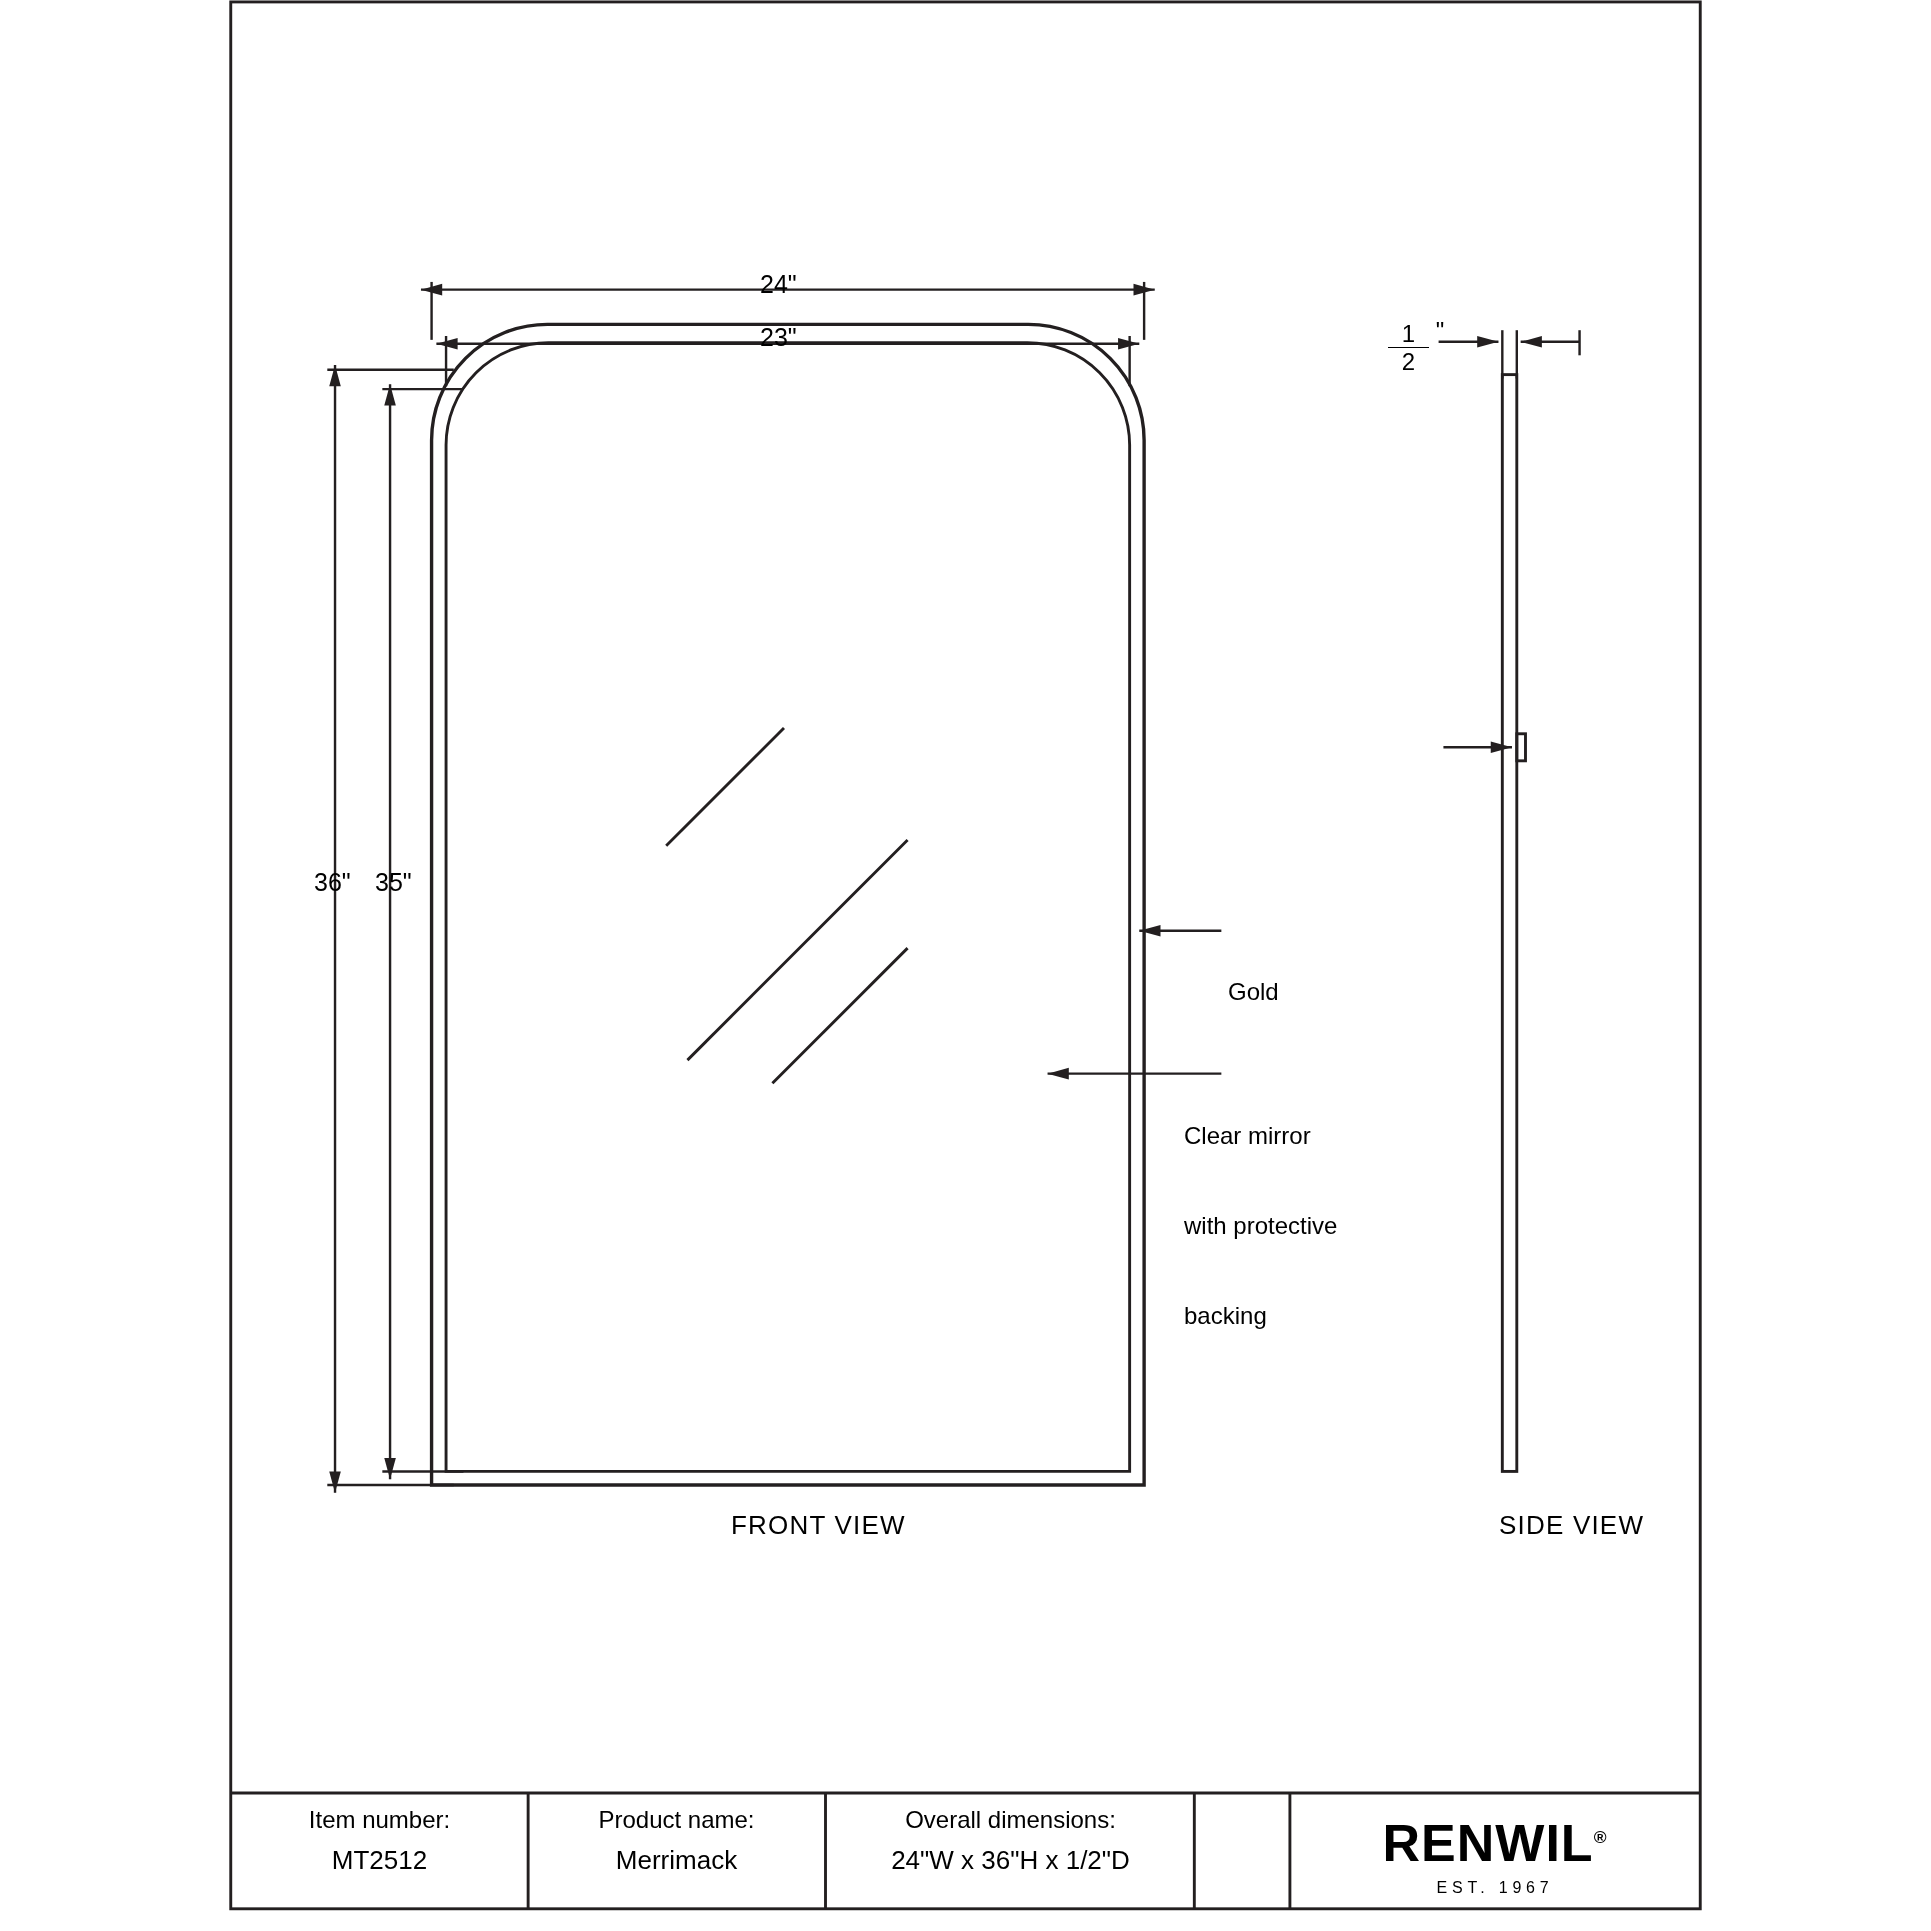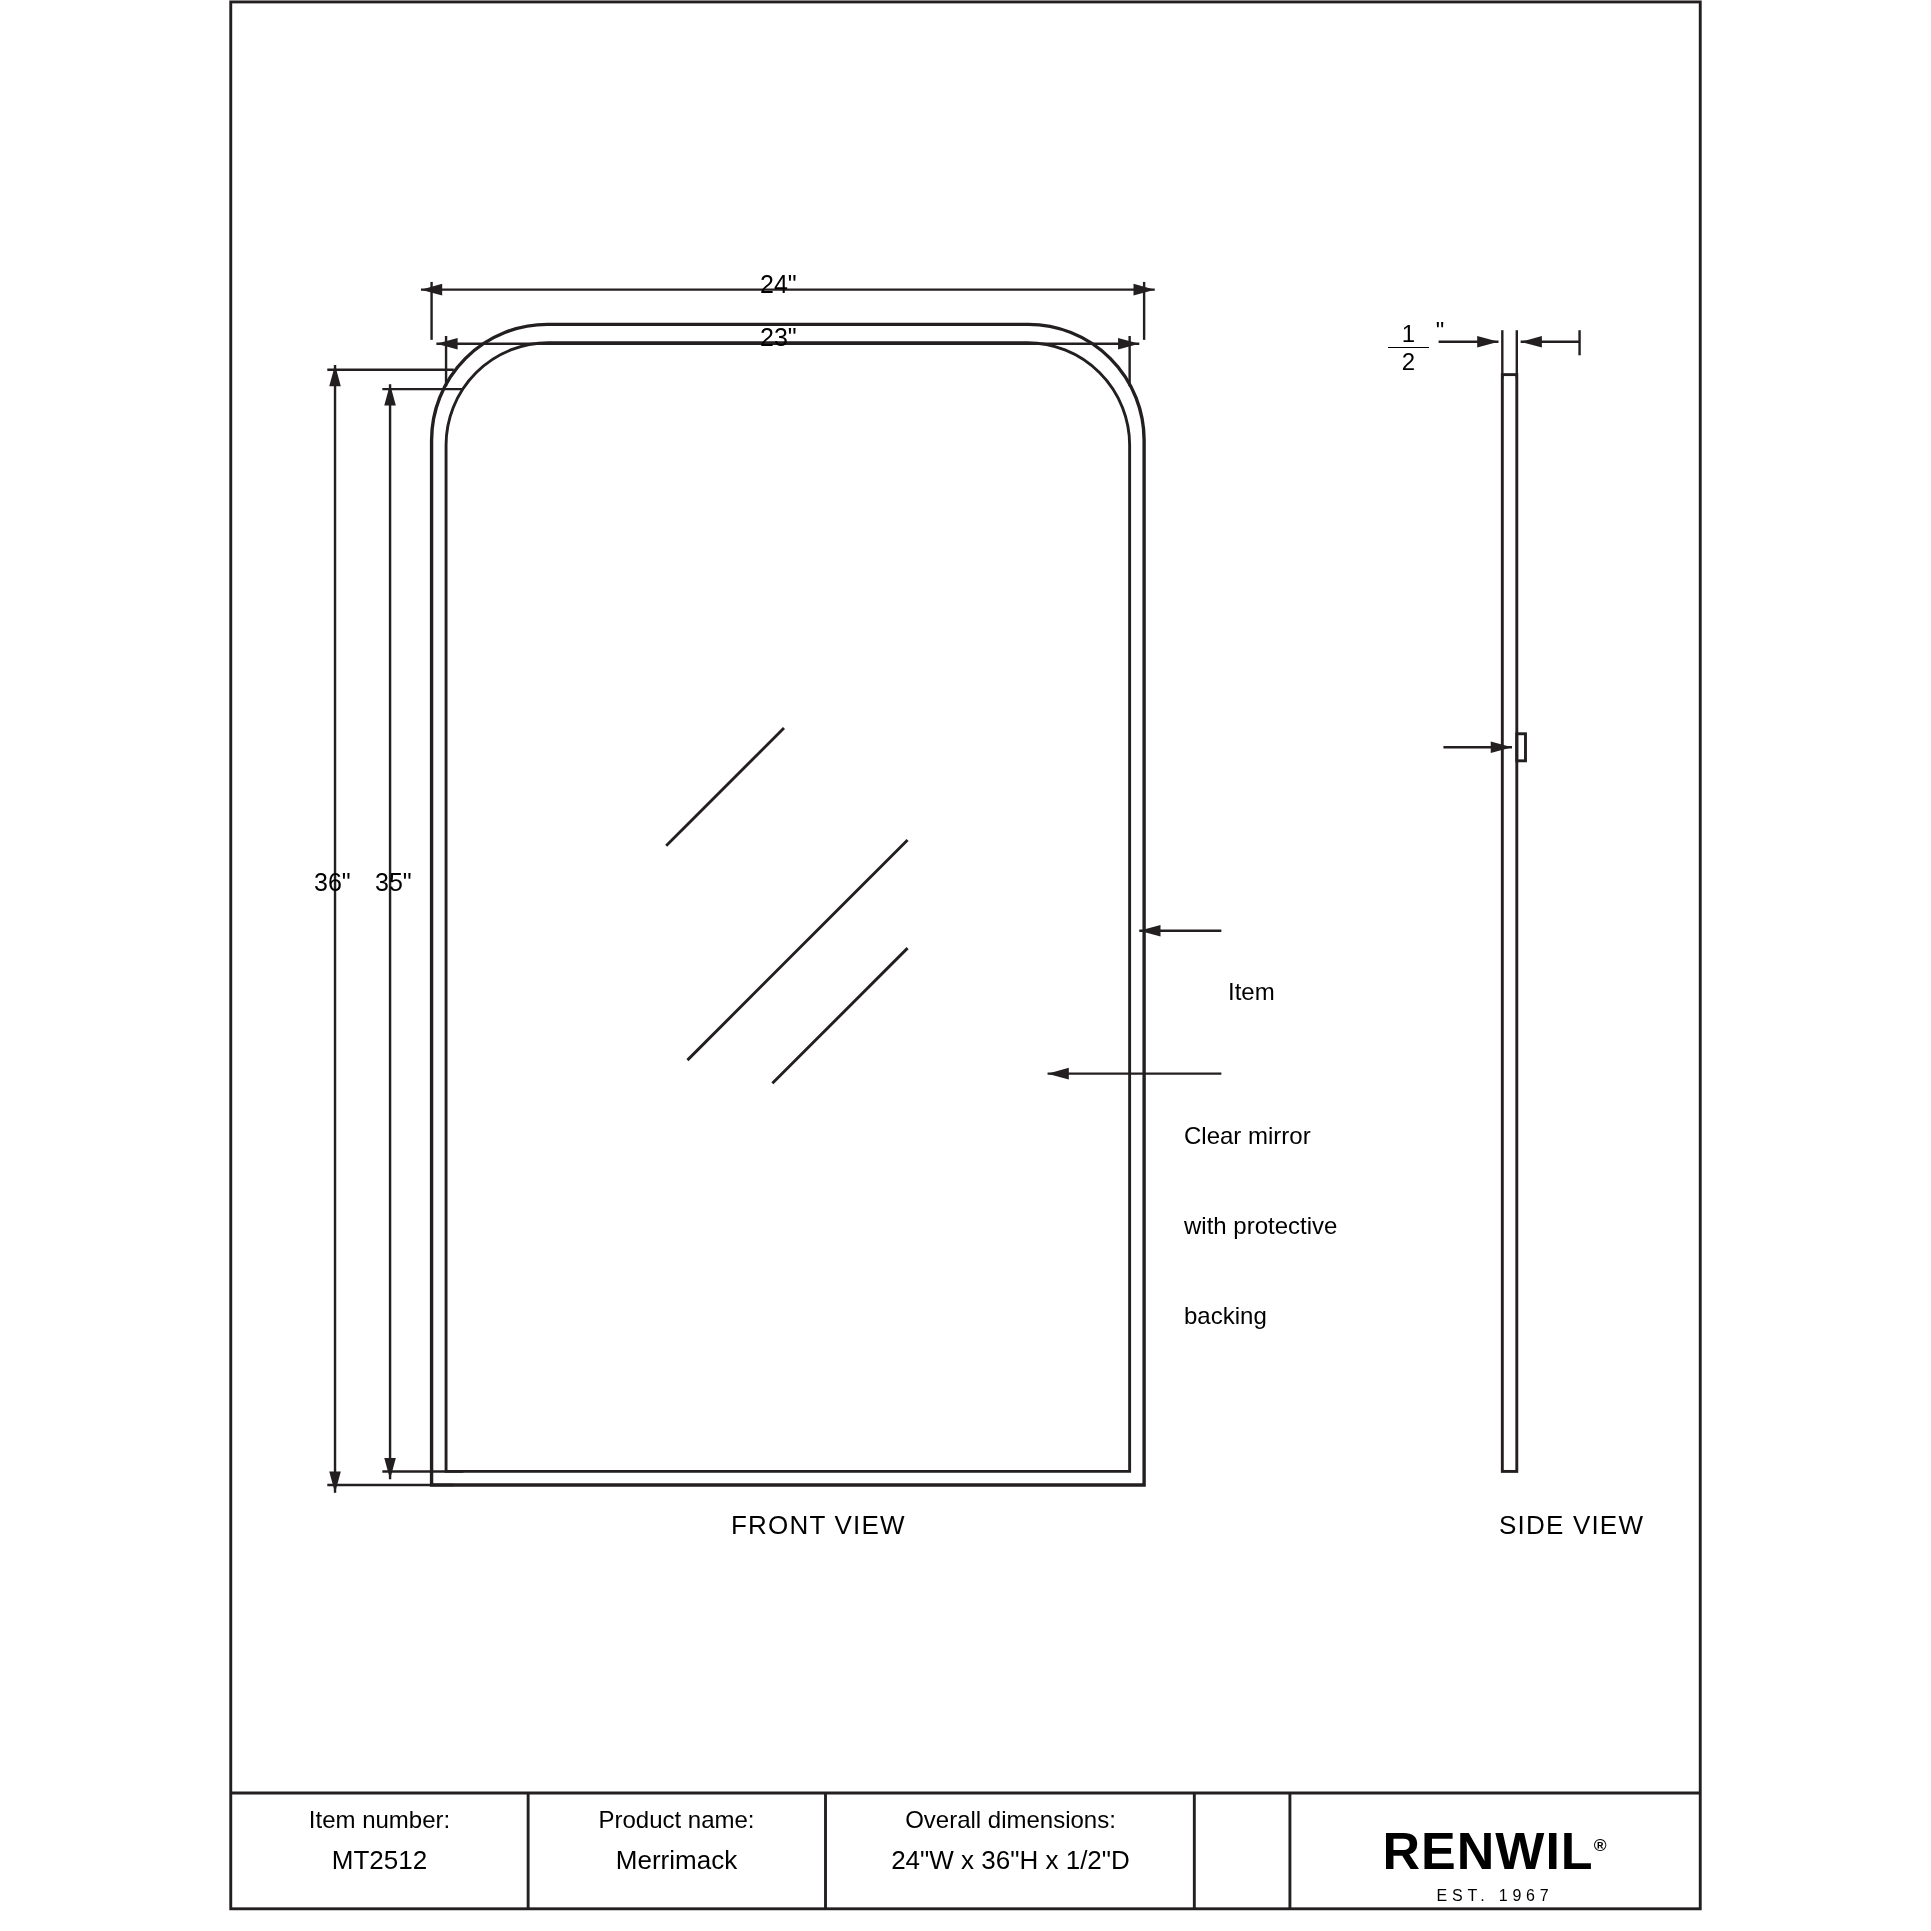--- a/index.html
+++ b/index.html
@@ -87,21 +87,21 @@
   }
   .tb-label {
     font-size: 24px;
     margin-bottom: 11.6px;
   }
   .tb-value {
     font-size: 26px;
   }
   #logo {
     position: absolute;
-    top: 12px;
+    top: 4px;
     height: 116px;
     display: flex;
     flex-direction: column;
     align-items: center;
     justify-content: center;
   }
   #logo .brand {
     font-family: "Liberation Sans", sans-serif;
     font-weight: bold;
     font-size: 52px;
@@ -229,21 +229,21 @@
   <div class="txt dim" style="left:375px; top:867px;">35"</div>
 
   <div class="frac" style="left:1388px; top:321px; width:41px;">
     <span class="num">1</span>
     <span class="den">2</span>
     <span class="inch">"</span>
   </div>
 
 
   <div class="txt note" style="left:1228px; top:917px;">
-    <div>Item</div>
+    <div>Gold</div>
   </div>
 
   <div class="txt note" style="left:1184px; top:1061px;">
     <div>Clear mirror</div>
     <div>with protective</div>
     <div>backing</div>
   </div>
 
   <div class="txt viewlabel" style="left:731px; top:1509px;">FRONT VIEW</div>
   <div class="txt viewlabel" style="left:1499px; top:1509px;">SIDE VIEW</div>

